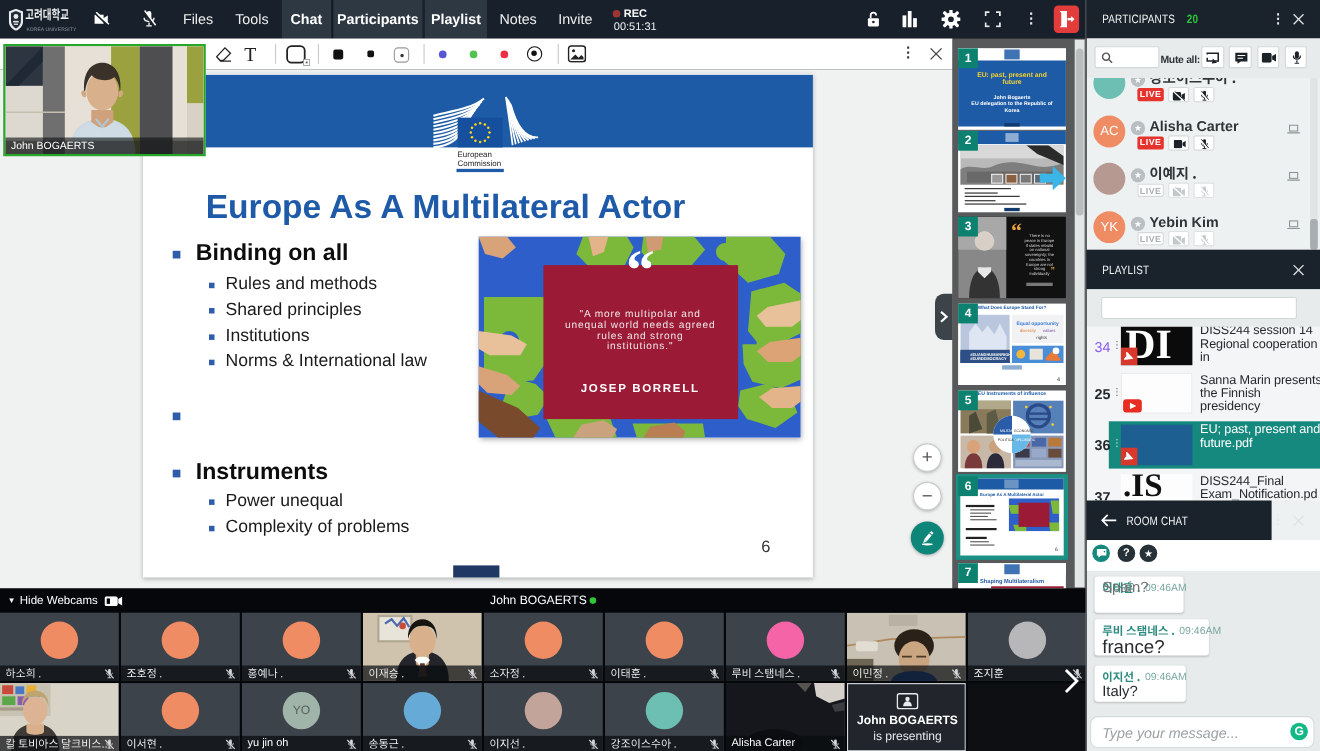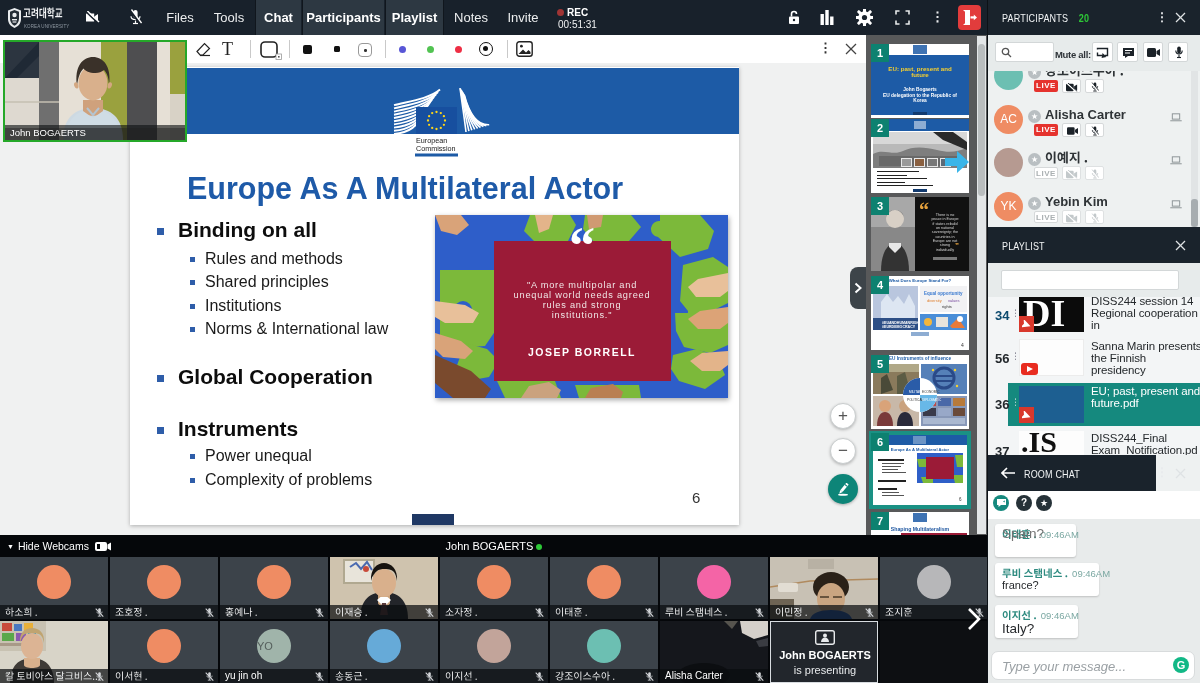--- a/index.html
+++ b/index.html
@@ -182,21 +182,20 @@
     <div class="abs" style="left:48px;top:151px;font-size:21px;font-weight:bold;color:#0d0d0d">Binding on all</div>
     <div class="abs" style="left:60px;top:190px;width:5px;height:5px;background:#2e5da9"></div>
     <div class="abs" style="left:75px;top:183px;font-size:16px;color:#1a1a1a">Rules and methods</div>
     <div class="abs" style="left:60px;top:213px;width:5px;height:5px;background:#2e5da9"></div>
     <div class="abs" style="left:75px;top:206px;font-size:16px;color:#1a1a1a">Shared principles</div>
     <div class="abs" style="left:60px;top:237px;width:5px;height:5px;background:#2e5da9"></div>
     <div class="abs" style="left:75px;top:230px;font-size:16px;color:#1a1a1a">Institutions</div>
     <div class="abs" style="left:60px;top:260px;width:5px;height:5px;background:#2e5da9"></div>
     <div class="abs" style="left:75px;top:253px;font-size:16px;color:#1a1a1a">Norms &amp; International law</div>
     <div class="abs" style="left:27px;top:308px;width:7px;height:7px;background:#2e5da9"></div>
-    <div class="abs" style="left:48px;top:298px;font-size:21px;font-weight:bold;color:#0d0d0d">Global Cooperation</div>
     <div class="abs" style="left:27px;top:360px;width:7px;height:7px;background:#2e5da9"></div>
     <div class="abs" style="left:48px;top:350px;font-size:21px;font-weight:bold;color:#0d0d0d">Instruments</div>
     <div class="abs" style="left:60px;top:387px;width:5px;height:5px;background:#2e5da9"></div>
     <div class="abs" style="left:75px;top:380px;font-size:16px;color:#1a1a1a">Power unequal</div>
     <div class="abs" style="left:60px;top:411px;width:5px;height:5px;background:#2e5da9"></div>
     <div class="abs" style="left:75px;top:404px;font-size:16px;color:#1a1a1a">Complexity of problems</div>
     <div class="abs" style="left:562px;top:422px;font-size:15px;color:#333">6</div>
     <div class="abs" style="left:282px;top:447px;width:42px;height:11px;background:#1f3864"></div>
 
     <svg class="abs" style="left:305px;top:148px;box-shadow:1px 2px 5px rgba(0,0,0,.35)" width="293" height="183" viewBox="0 0 293 183">
@@ -628,21 +627,21 @@
         <rect x="5" y="1.5" width="3" height="6" rx="1.5" fill="#d4d7da"></rect>
         <path d="M3.5 5.5c0 3.6 6 3.6 6 0" fill="none" stroke="#d4d7da" stroke-width="1"></path>
         <line x1="6.5" y1="8.8" x2="6.5" y2="10.5" stroke="#d4d7da" stroke-width="1"></line>
         <line x1="4.5" y1="10.8" x2="8.5" y2="10.8" stroke="#d4d7da" stroke-width="1"></line>
         <line x1="2" y1="2" x2="11" y2="11.5" stroke="#d4d7da" stroke-width="1.3"></line>
       </svg>
     </div>
   </div>
 <div class="tile" style="left:220px;top:621px">
     <div class="av" style="background:#a0b4aa"></div>
-    <div class="av" style="color:#555f5c;font-size:11px;line-height:34px">YO</div>
+    <div class="av" style="color:#555f5c;font-size:11px;text-align:center;line-height:34px">YO</div>
     <div class="nbar flex">
       <span style="font-size:10px">yu jin oh</span>
       <svg class="mi" width="11" height="11" viewBox="0 0 13 13">
         <rect x="5" y="1.5" width="3" height="6" rx="1.5" fill="#d4d7da"></rect>
         <path d="M3.5 5.5c0 3.6 6 3.6 6 0" fill="none" stroke="#d4d7da" stroke-width="1"></path>
         <line x1="6.5" y1="8.8" x2="6.5" y2="10.5" stroke="#d4d7da" stroke-width="1"></line>
         <line x1="4.5" y1="10.8" x2="8.5" y2="10.8" stroke="#d4d7da" stroke-width="1"></line>
         <line x1="2" y1="2" x2="11" y2="11.5" stroke="#d4d7da" stroke-width="1.3"></line>
       </svg>
     </div>
@@ -928,32 +927,32 @@
   <svg class="abs" style="left:187px;top:13px" width="11" height="11" viewBox="0 0 11 11" stroke="#dfe2e4" stroke-width="1.2">
         <line x1="1" y1="1" x2="10" y2="10"></line>
         <line x1="10" y1="1" x2="1" y2="10"></line>
       </svg>
  </div>
  <div class="abs" style="left:0;top:263px;width:212px;height:34px;background:#e7ebeb">
   <div class="abs" style="left:13px;top:7px;width:178px;height:20px;background:#fff;border:1px solid #d3d7d8;border-radius:2px"></div>
  </div>
  <div class="abs" style="left:0;top:297px;width:212px;height:158px;background:#f3f5f6;overflow:hidden">
 
-  <div class="abs" style="left:7px;top:11px;font-size:13px;font-weight:bold;color:#0c4a6e">34</div>
+  <div class="abs" style="left:7px;top:11px;font-size:13px;font-weight:normal;color:#8b5cf6">34</div>
   <div class="abs" style="left:23px;top:11px;font-size:9px;color:#667;letter-spacing:0">⋮</div>
   <div class="abs" style="left:31px;top:-2px;width:65px;height:37px;background:#0b0b0b;overflow:hidden">
    <div class="abs" style="left:4px;top:-4px;font-family:'Liberation Serif';font-size:38px;font-weight:bold;color:#fff">DI</div>
    <div class="abs" style="left:0;top:21px;width:15px;height:16px;background:#d8382c"></div>
    <svg class="abs" style="left:3px;top:25px" width="9" height="9" viewBox="0 0 9 9">
           <path d="M0 0 9 4.5 0 9 2 4.5Z" fill="#fff" transform="rotate(20 4 4)"></path>
         </svg>
   </div>
   <div class="abs" style="left:103px;top:-2px;white-space:nowrap;font-size:11.5px;letter-spacing:-.1px;color:#25292c;line-height:12.2px">DISS244 session 14<br>Regional cooperation<br>in</div>
 
-  <div class="abs" style="left:7px;top:54px;font-size:13px;font-weight:bold;color:#23282c">56</div>
+  <div class="abs" style="left:7px;top:54px;font-size:13px;font-weight:bold;color:#23282c">25</div>
   <div class="abs" style="left:23px;top:54px;font-size:9px;color:#667">⋮</div>
   <div class="abs" style="left:31px;top:42px;width:65px;height:37px;background:#fdfdfd;border:1px solid #ececec"></div>
   <div class="abs" style="left:33px;top:66px;width:17px;height:12px;background:#e82c20;border-radius:3px">
         <svg class="abs" style="left:6px;top:3px" width="6" height="6" viewBox="0 0 6 6">
           <path d="M0 0L6 3 0 6Z" fill="#fff"></path>
         </svg>
       </div>
   <div class="abs" style="left:103px;top:43px;white-space:nowrap;font-size:11.5px;letter-spacing:-.1px;color:#25292c;line-height:12.2px">Sanna Marin presents<br>the Finnish<br>presidency</div>
 
   <div class="abs" style="left:20px;top:86px;width:192px;height:43px;background:#15897e"></div>
@@ -1005,21 +1004,21 @@
         </div>
    <div class="abs" style="left:7px;top:2px;font-size:13.5px;color:#737373">Spain?</div>
   </div>
   <div class="abs" style="left:7px;top:44px;width:104px;height:33px;background:#fff;border-radius:3px;box-shadow:0 1px 2px rgba(0,0,0,.18)">
    <div class="abs flex" style="left:7px;top:5px;white-space:nowrap">
           <svg width="66.1" height="10.5" viewBox="0 0 66.1 10.5" style="vertical-align:middle">
             <path d="M1.4 4.4V5.5H8.4V4.4H2.8V3.6H8.2V0.7H1.4V1.8H6.8V2.6H1.4ZM0.4 6.2V7.3H4.1V10.1H5.5V7.3H9.2V6.2Z M16.7 0.4V10.1H18.1V0.4ZM10.5 1.2V7.9H15.3V1.2H13.9V3.5H11.9V1.2ZM11.9 4.6H13.9V6.8H11.9Z M22.1 7.8V8.9H30.9V7.8ZM25.7 1.0V1.7C25.7 3.0 24.5 4.6 22.3 5.0L22.9 6.1C24.6 5.8 25.8 4.8 26.4 3.6C27.1 4.9 28.3 5.8 30.0 6.1L30.6 5.0C28.4 4.6 27.2 3.1 27.2 1.7V1.0Z M33.4 6.5V10.0H40.0V6.5ZM38.7 7.6V8.9H34.8V7.6ZM32.1 1.0V5.8H32.7C34.2 5.8 35.1 5.7 36.2 5.5L36.1 4.4C35.2 4.6 34.5 4.6 33.4 4.6V3.9H35.8V2.8H33.4V2.1H35.9V1.0ZM36.6 0.6V6.1H37.9V3.8H38.7V6.1H40.0V0.4H38.7V2.7H37.9V0.6Z M48.4 0.4V10.1H49.8V0.4ZM41.8 6.6V7.8H42.5C43.7 7.8 44.7 7.8 45.9 7.5L45.7 6.3C44.8 6.5 44.0 6.6 43.1 6.6V1.3H41.8ZM46.4 0.6V3.5H44.5V4.6H46.4V9.7H47.7V0.6Z M51.1 7.8V8.9H59.9V7.8ZM54.7 1.0V1.7C54.7 3.0 53.5 4.6 51.3 5.0L51.9 6.1C53.6 5.8 54.8 4.8 55.4 3.6C56.0 4.9 57.3 5.8 59.0 6.1L59.6 5.0C57.4 4.6 56.2 3.1 56.2 1.7V1.0Z M64.4 9.3C64.9 9.3 65.3 8.9 65.3 8.3C65.3 7.8 64.9 7.3 64.4 7.3C63.8 7.3 63.4 7.8 63.4 8.3C63.4 8.9 63.8 9.3 64.4 9.3Z" fill="#2e8b80"></path>
           </svg>
           <span style="font-size:9.5px;color:#7ba8a2;margin-left:4px">09:46AM</span>
         </div>
-   <div class="abs" style="left:7px;top:16px;font-size:11px;color:#26292c">france?</div>
+   <div class="abs" style="left:7px;top:16px;font-size:17px;color:#26292c">france?</div>
   </div>
   <div class="abs" style="left:7px;top:86px;width:83px;height:33px;background:#fff;border-radius:3px;box-shadow:0 1px 2px rgba(0,0,0,.18)">
    <div class="abs flex" style="left:7px;top:5px;white-space:nowrap">
           <svg width="34.8" height="10.5" viewBox="0 0 34.8 10.5" style="vertical-align:middle">
             <path d="M7.0 0.4V10.1H8.4V0.4ZM3.2 1.1C1.7 1.1 0.7 2.4 0.7 4.5C0.7 6.7 1.7 8.0 3.2 8.0C4.7 8.0 5.8 6.7 5.8 4.5C5.8 2.4 4.7 1.1 3.2 1.1ZM3.2 2.3C3.9 2.3 4.4 3.1 4.4 4.5C4.4 6.0 3.9 6.8 3.2 6.8C2.5 6.8 2.0 6.0 2.0 4.5C2.0 3.1 2.5 2.3 3.2 2.3Z M16.7 0.4V10.1H18.1V0.4ZM10.3 1.3V2.5H12.4V3.0C12.4 4.7 11.6 6.5 10.0 7.2L10.8 8.3C11.9 7.8 12.7 6.7 13.1 5.5C13.5 6.6 14.3 7.6 15.4 8.1L16.2 6.9C14.6 6.3 13.8 4.6 13.8 3.0V2.5H15.8V1.3Z M26.4 0.4V2.5H24.7V3.6H26.4V7.6H27.8V0.4ZM21.9 1.0V2.0C21.9 3.4 21.2 4.8 19.6 5.3L20.4 6.4C21.5 6.0 22.2 5.2 22.7 4.2C23.1 5.1 23.8 5.8 24.8 6.2L25.5 5.1C24.0 4.5 23.3 3.3 23.3 2.0V1.0ZM21.4 6.9V10.0H28.0V8.8H22.8V6.9Z M33.0 9.3C33.6 9.3 34.0 8.9 34.0 8.3C34.0 7.8 33.6 7.3 33.0 7.3C32.5 7.3 32.1 7.8 32.1 8.3C32.1 8.9 32.5 9.3 33.0 9.3Z" fill="#2e8b80"></path>
           </svg>
           <span style="font-size:9.5px;color:#7ba8a2;margin-left:4px">09:46AM</span>
         </div>
    <div class="abs" style="left:7px;top:16px;font-size:13.5px;color:#26292c">Italy?</div>
   </div>

